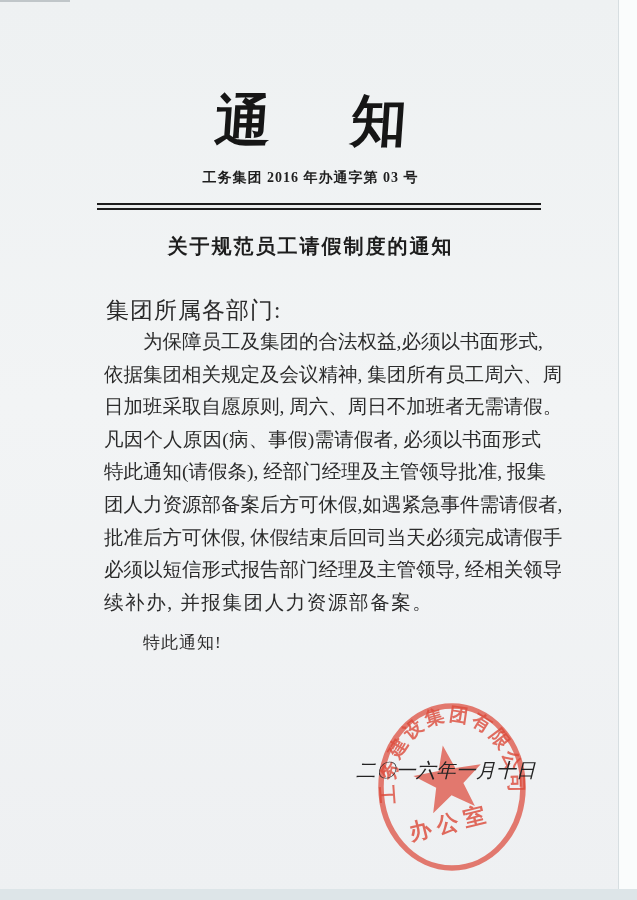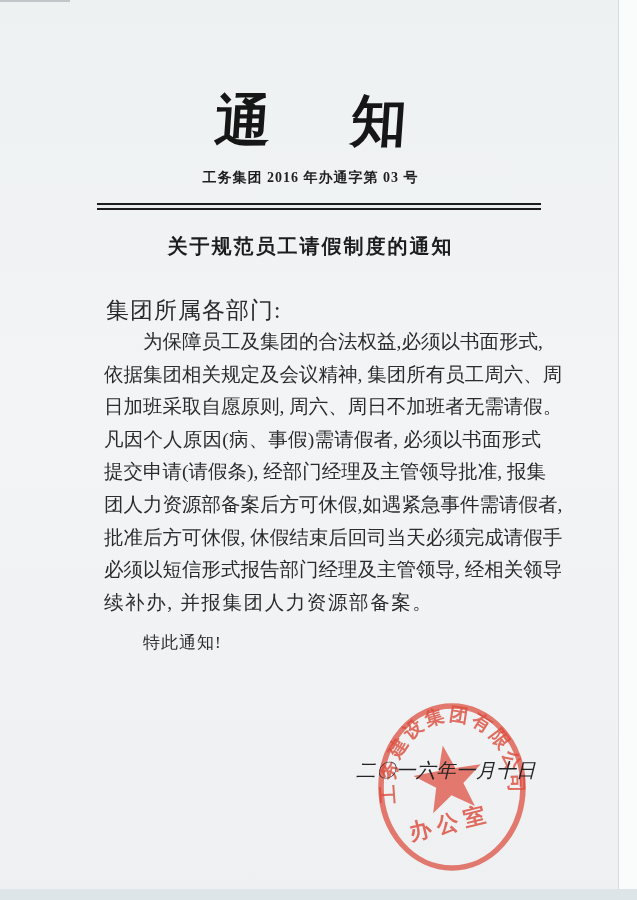--- a/index.html
+++ b/index.html
@@ -109,21 +109,21 @@
 
   <h1 class="heading">关于规范员工请假制度的通知</h1>
 
   <div class="salutation">集团所属各部门:</div>
 
   <div class="body-text">
     <div class="body-line indent">为保障员工及集团的合法权益,必须以书面形式,</div>
     <div class="body-line">依据集团相关规定及会议精神, 集团所有员工周六、周</div>
     <div class="body-line">日加班采取自愿原则, 周六、周日不加班者无需请假。</div>
     <div class="body-line">凡因个人原因(病、事假)需请假者, 必须以书面形式</div>
-    <div class="body-line">提交申请(请假条), 经部门经理及主管领导批准, 报集</div>
+    <div class="body-line">特此通知(请假条), 经部门经理及主管领导批准, 报集</div>
     <div class="body-line">团人力资源部备案后方可休假,如遇紧急事件需请假者,</div>
     <div class="body-line">批准后方可休假, 休假结束后回司当天必须完成请假手</div>
     <div class="body-line">必须以短信形式报告部门经理及主管领导, 经相关领导</div>
     <div class="body-line last">续补办, 并报集团人力资源部备案。</div>
   </div>
 
   <div class="closing">特此通知!</div>
 
   <svg class="stamp" width="160" height="172" viewBox="0 0 160 172" aria-hidden="true">
     <ellipse cx="80" cy="85" rx="71" ry="81" fill="none" stroke-width="5.5" stroke-opacity="0.72" stroke="#dc4a3a"></ellipse>

